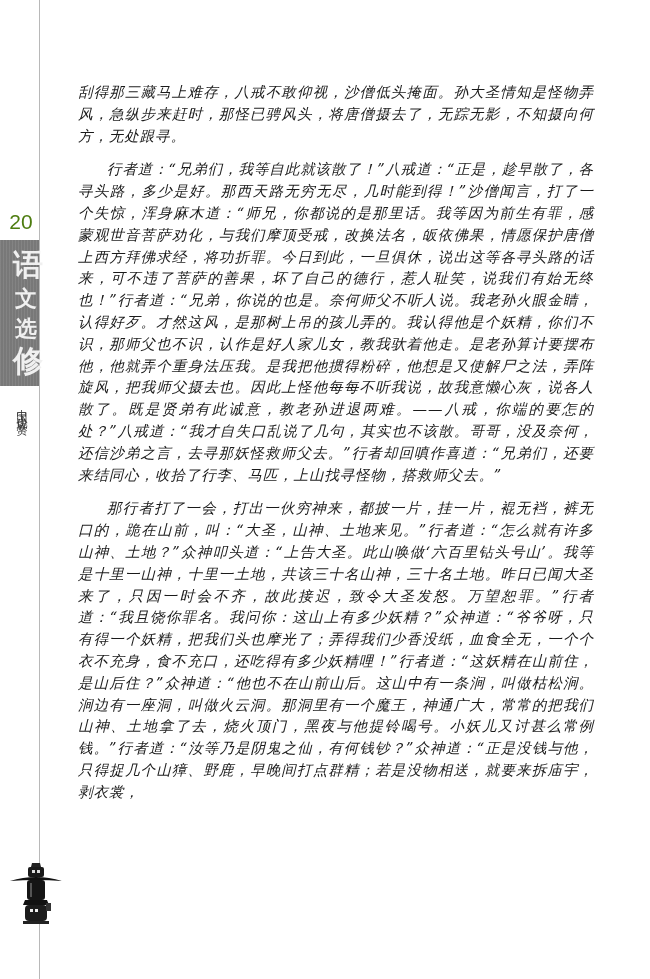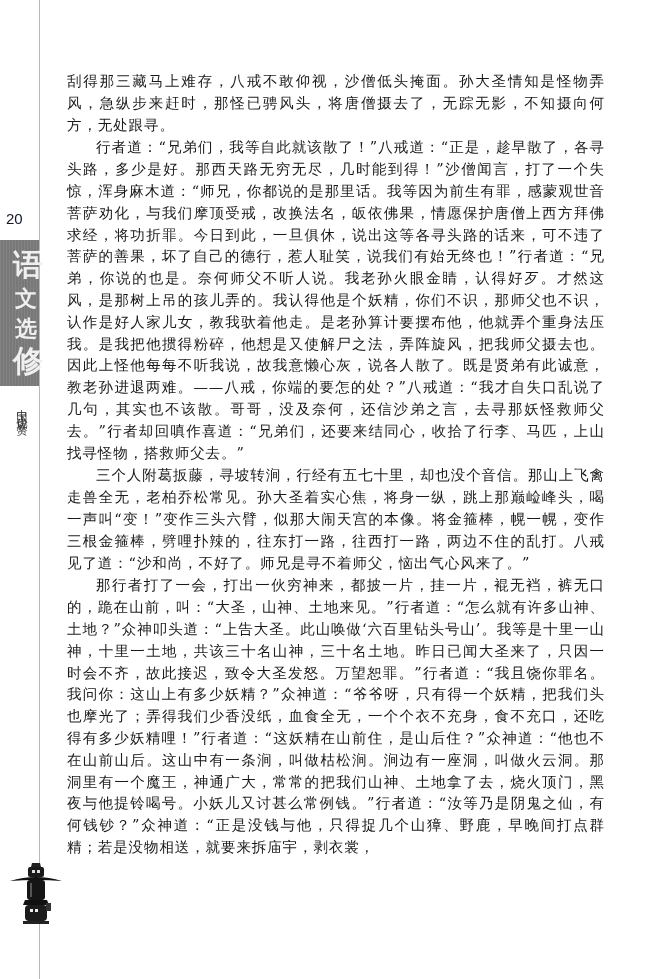--- a/index.html
+++ b/index.html
@@ -4,22 +4,22 @@
   <style>
     html, body { margin: 0; padding: 0; }
     body {
       width: 650px; height: 979px; background: #ffffff; position: relative; overflow: hidden;
       font-family: "DejaVu Serif", "Liberation Serif", serif; color: #1a1a1a;
     }
     .margin-rule {
       position: absolute; left: 39px; top: 0; width: 1px; height: 979px; background: #b8b8b8;
     }
     .page-number {
-      position: absolute; left: 6px; top: 210px; width: 30px; text-align: left;
-      font-family: "Liberation Sans", "DejaVu Sans", sans-serif; font-size: 15px; color: #0f172a;
+      position: absolute; left: 6px; top: 210px; width: 30px; text-align: center;
+      font-family: "Liberation Sans", "DejaVu Sans", sans-serif; font-size: 21px; color: #4d7c0f;
     }
     .series-tab {
       position: absolute; left: 0; top: 240px; width: 39px; height: 146px;
       background: #7d7d7d;
       background-image: repeating-linear-gradient(90deg, rgba(255,255,255,0.05) 0 1px, rgba(0,0,0,0.04) 1px 3px);
       display: flex; flex-direction: column; align-items: flex-end; justify-content: space-around;
       padding: 6px 0; box-sizing: border-box;
     }
     .series-tab span {
       color: #f0f0f0; font-size: 22px; font-weight: bold; line-height: 1; width: 26px; text-align: center;
@@ -31,21 +31,21 @@
       writing-mode: vertical-rl; font-size: 11px; letter-spacing: 3px; color: #333;
     }
     .lamp {
       position: absolute; left: 8px; top: 857px; width: 56px; height: 70px;
     }
     .text-block {
       position: absolute; left: 66px; top: 70px; width: 540px;
       font-size: 14.5px; line-height: 21.8px; letter-spacing: 0.9px;
       text-align: justify;
     }
-    .text-block p { margin: 1px; text-indent: 2em; }
+    .text-block p { margin: 12px; text-indent: 2em; font-style: italic; }
     .text-block p.cont { text-indent: 0; }
   </style>
 </head>
 <body>
 
 <div class="margin-rule"></div>
 
 <div class="page-number">20</div>
 
 <div class="series-tab">
@@ -71,15 +71,14 @@
     <rect x="22" y="52" width="3" height="3" fill="#eee"></rect>
     <rect x="27" y="52" width="3" height="3" fill="#eee"></rect>
     <rect x="38" y="46" width="5" height="8" fill="#333"></rect>
     <rect x="15" y="64" width="26" height="3" fill="#222"></rect>
   </svg>
 </div>
 
 <div class="text-block">
   <p class="cont">刮得那三藏马上难存，八戒不敢仰视，沙僧低头掩面。孙大圣情知是怪物弄风，急纵步来赶时，那怪已骋风头，将唐僧摄去了，无踪无影，不知摄向何方，无处跟寻。</p>
   <p>行者道：“兄弟们，我等自此就该散了！”八戒道：“正是，趁早散了，各寻头路，多少是好。那西天路无穷无尽，几时能到得！”沙僧闻言，打了一个失惊，浑身麻木道：“师兄，你都说的是那里话。我等因为前生有罪，感蒙观世音菩萨劝化，与我们摩顶受戒，改换法名，皈依佛果，情愿保护唐僧上西方拜佛求经，将功折罪。今日到此，一旦俱休，说出这等各寻头路的话来，可不违了菩萨的善果，坏了自己的德行，惹人耻笑，说我们有始无终也！”行者道：“兄弟，你说的也是。奈何师父不听人说。我老孙火眼金睛，认得好歹。才然这风，是那树上吊的孩儿弄的。我认得他是个妖精，你们不识，那师父也不识，认作是好人家儿女，教我驮着他走。是老孙算计要摆布他，他就弄个重身法压我。是我把他掼得粉碎，他想是又使解尸之法，弄阵旋风，把我师父摄去也。因此上怪他每每不听我说，故我意懒心灰，说各人散了。既是贤弟有此诚意，教老孙进退两难。——八戒，你端的要怎的处？”八戒道：“我才自失口乱说了几句，其实也不该散。哥哥，没及奈何，还信沙弟之言，去寻那妖怪救师父去。”行者却回嗔作喜道：“兄弟们，还要来结同心，收拾了行李、马匹，上山找寻怪物，搭救师父去。”</p>
-  <p>三个人附葛扳藤，寻坡转涧，行经有五七十里，却也没个音信。那山上飞禽走兽全无，老柏乔松常见。孙大圣着实心焦，将身一纵，跳上那巅崄峰头，喝一声叫“变！”变作三头六臂，似那大闹天宫的本像。将金箍棒，幌一幌，变作三根金箍棒，劈哩扑辣的，往东打一路，往西打一路，两边不住的乱打。八戒见了道：“沙和尚，不好了。师兄是寻不着师父，恼出气心风来了。”</p>
   <p>那行者打了一会，打出一伙穷神来，都披一片，挂一片，裩无裆，裤无口的，跪在山前，叫：“大圣，山神、土地来见。”行者道：“怎么就有许多山神、土地？”众神叩头道：“上告大圣。此山唤做‘六百里钻头号山’。我等是十里一山神，十里一土地，共该三十名山神，三十名土地。昨日已闻大圣来了，只因一时会不齐，故此接迟，致令大圣发怒。万望恕罪。”行者道：“我且饶你罪名。我问你：这山上有多少妖精？”众神道：“爷爷呀，只有得一个妖精，把我们头也摩光了；弄得我们少香没纸，血食全无，一个个衣不充身，食不充口，还吃得有多少妖精哩！”行者道：“这妖精在山前住，是山后住？”众神道：“他也不在山前山后。这山中有一条涧，叫做枯松涧。涧边有一座洞，叫做火云洞。那洞里有一个魔王，神通广大，常常的把我们山神、土地拿了去，烧火顶门，黑夜与他提铃喝号。小妖儿又讨甚么常例钱。”行者道：“汝等乃是阴鬼之仙，有何钱钞？”众神道：“正是没钱与他，只得捉几个山獐、野鹿，早晚间打点群精；若是没物相送，就要来拆庙宇，剥衣裳，</p>
 </div>
 
 </body></html>

